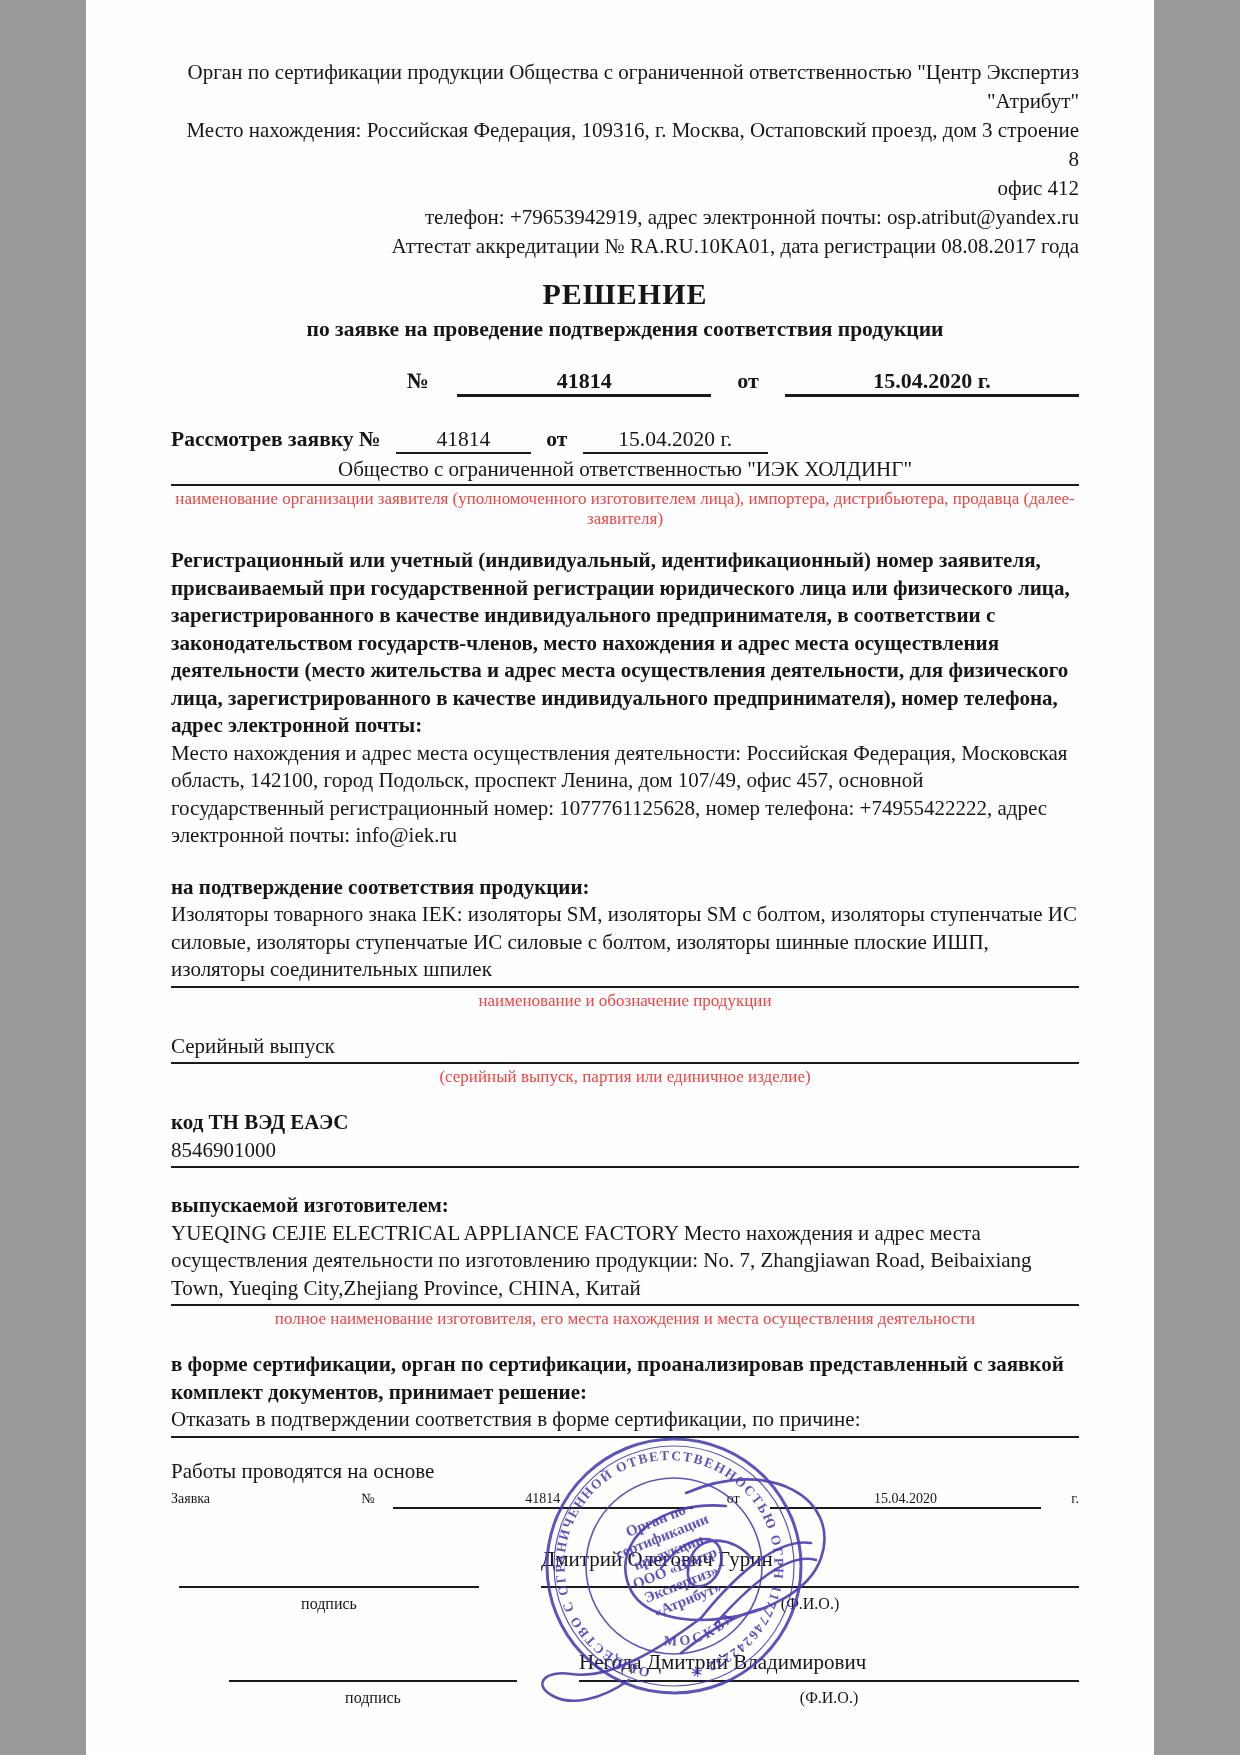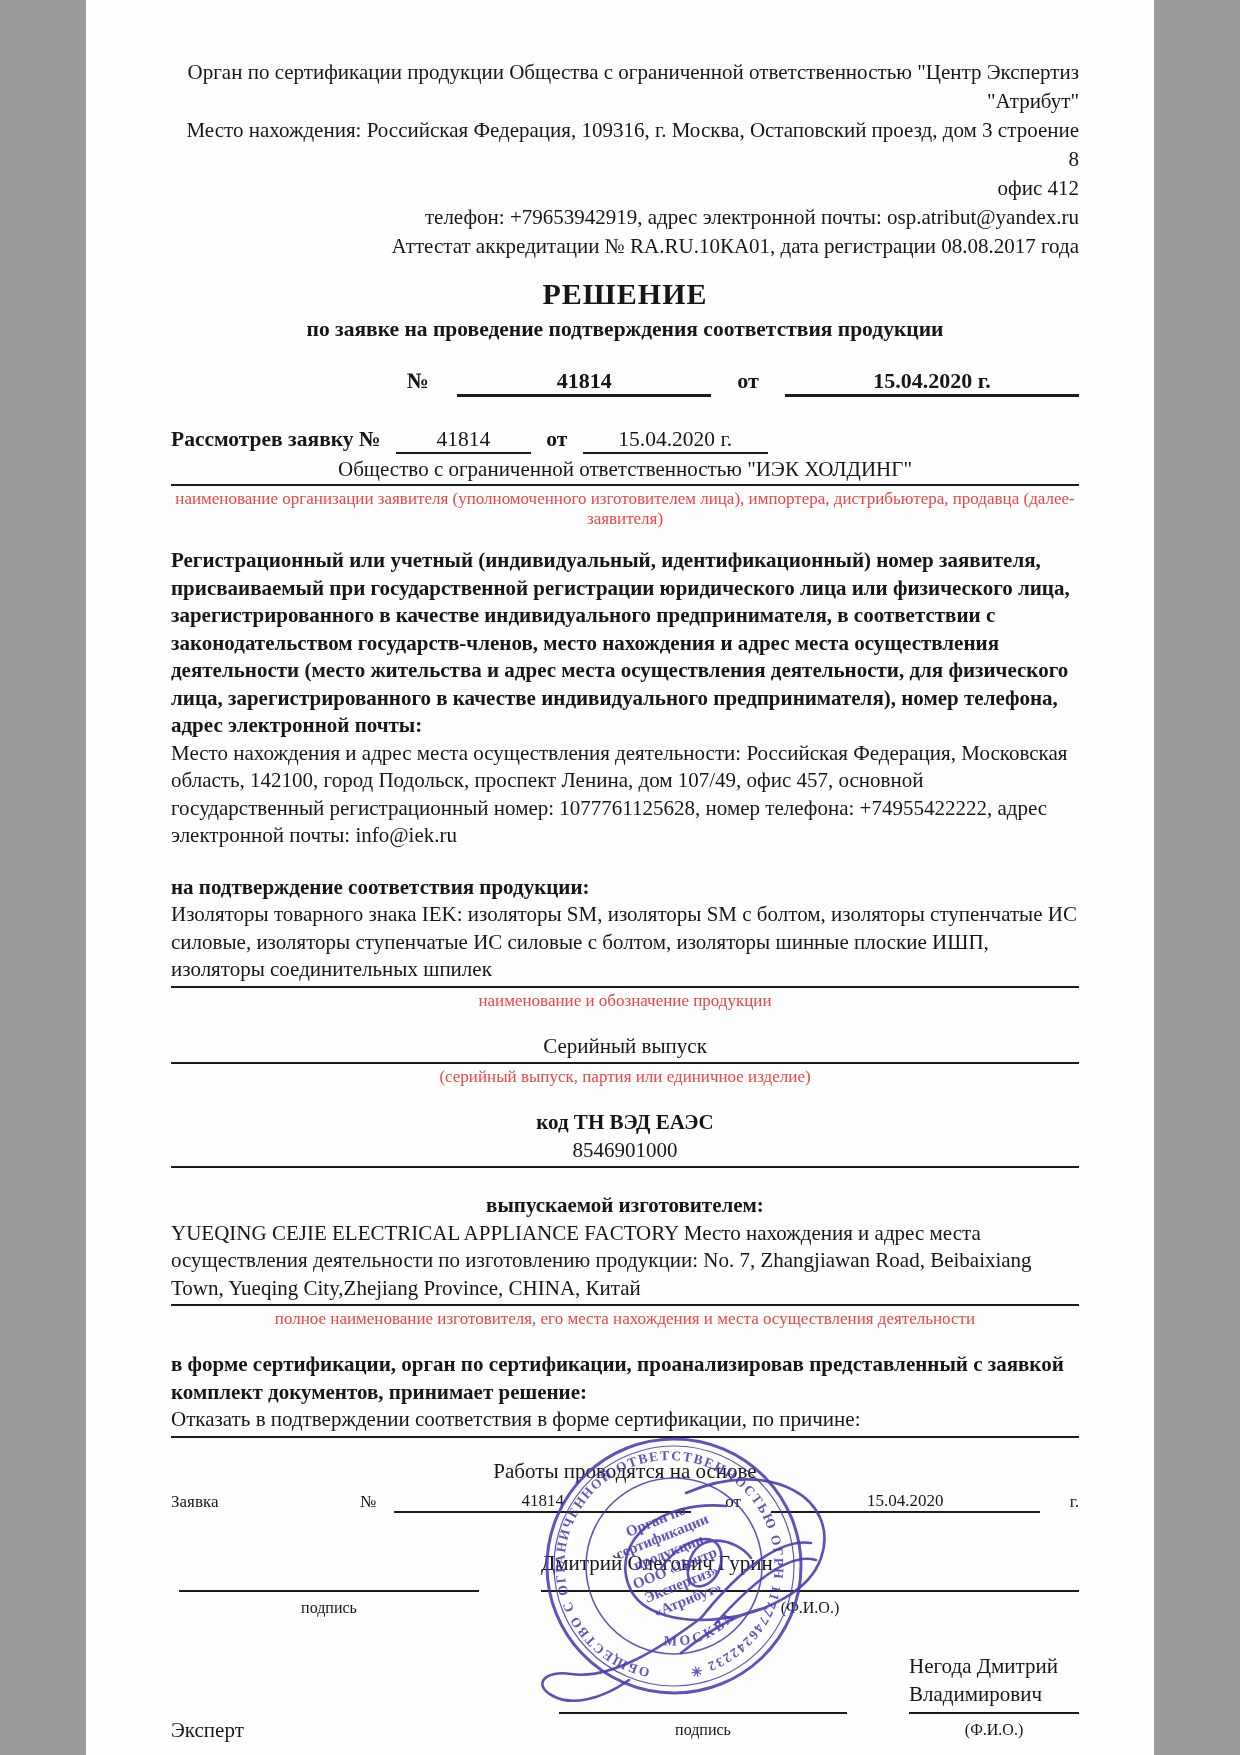--- a/index.html
+++ b/index.html
@@ -26,22 +26,22 @@
   .rassm{margin-top:30px;font-size:21.5px;}
   .rassm .lbl{font-weight:bold;}
   .rassm .u1{width:135px;margin:0 10px;}
   .rassm .u2{width:185px;margin-left:10px;}
   .company{text-align:center;font-size:21px;margin-top:3px;}
   .rule{height:0;border-top:2.4px solid #1b1b1b;margin-top:2px;}
   .caption{font-size:17px;text-align:center;margin-top:3px;color:#ef4444;}
   .para{font-size:21px;line-height:27.5px;margin-top:16px;}
   .b{font-weight:bold;}
   .mt18{margin-top:18px;} .mt20{margin-top:20px;} .mt22{margin-top:22px;} .mt24{margin-top:24px;}
-  .line21{font-size:21px;line-height:27.5px;text-align:center;}
-  .zrow{display:flex;align-items:center;font-size:17px;margin-top:6px;}
+  .line21{font-size:21px;line-height:27.5px;}
+  .zrow{display:flex;align-items:flex-start;font-size:14px;margin-top:6px;}
   .zrow .z-app{width:120px;}
   .zrow .z-no{margin-left:78px;}
   .zrow .z-u1{width:320px;margin-left:18px;}
   .zrow .z-ot{margin-left:34px;margin-right:30px;}
   .zrow .z-u2{width:290px;}
   .zrow .z-g{margin-left:30px;}
   .sigblock{margin-top:36px;}
   .sigrow{display:flex;align-items:flex-end;font-size:21px;line-height:28px;}
   .sigrow2{margin-top:30px;}
   .sig-role{flex:0 0 330px;}
@@ -137,21 +137,20 @@
       <div class="sig-mid">
         <div class="line"></div>
         <div class="sig-under">подпись</div>
       </div>
       <div class="sig-right">
         <div class="name">Дмитрий Олегович Гурин</div>
         <div class="sig-under">(Ф.И.О.)</div>
       </div>
     </div>
     <div class="sigrow sigrow2">
-      <div class="sig-role">Эксперт</div>
       <div class="sig-mid shift small">
         <div class="line"></div>
         <div class="sig-under">подпись</div>
       </div>
       <div class="sig-right tight">
         <div class="name">Негода Дмитрий Владимирович</div>
         <div class="sig-under">(Ф.И.О.)</div>
       </div>
     </div>
   </div>

